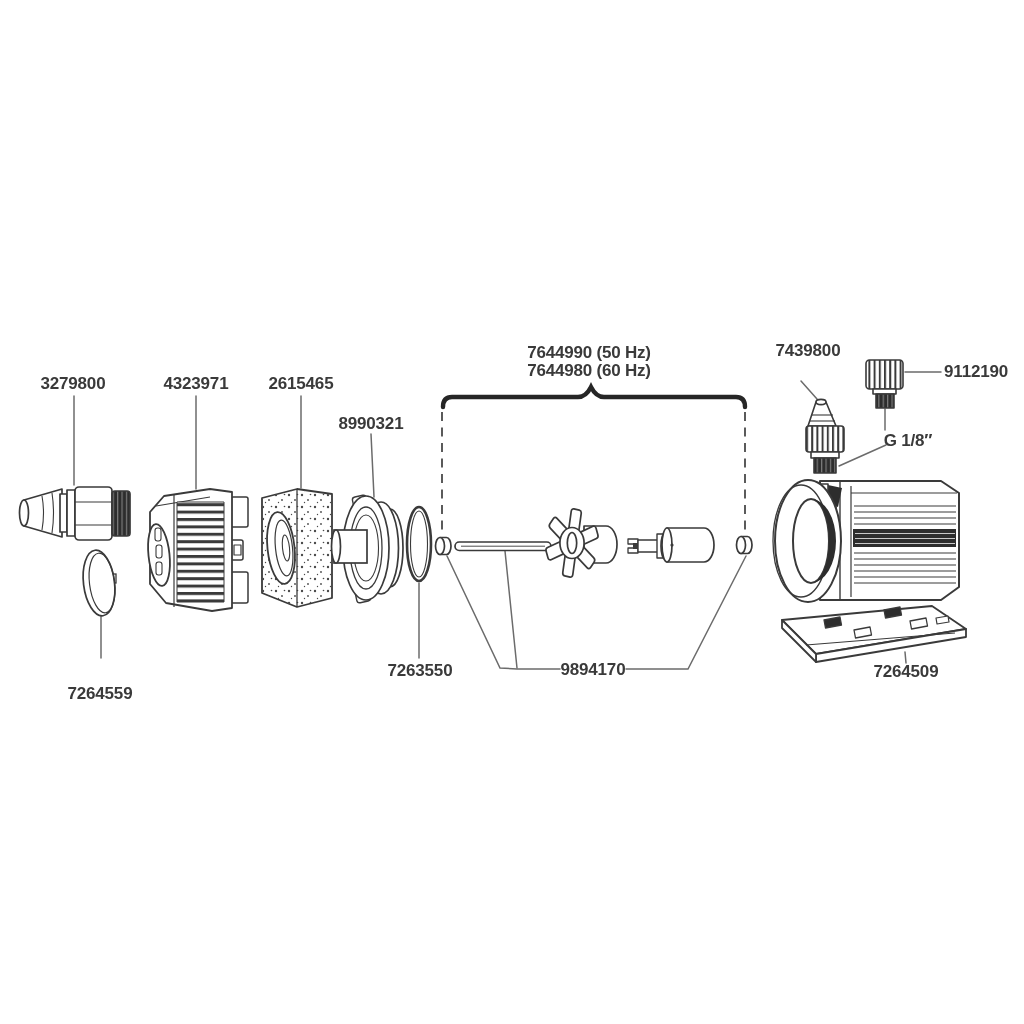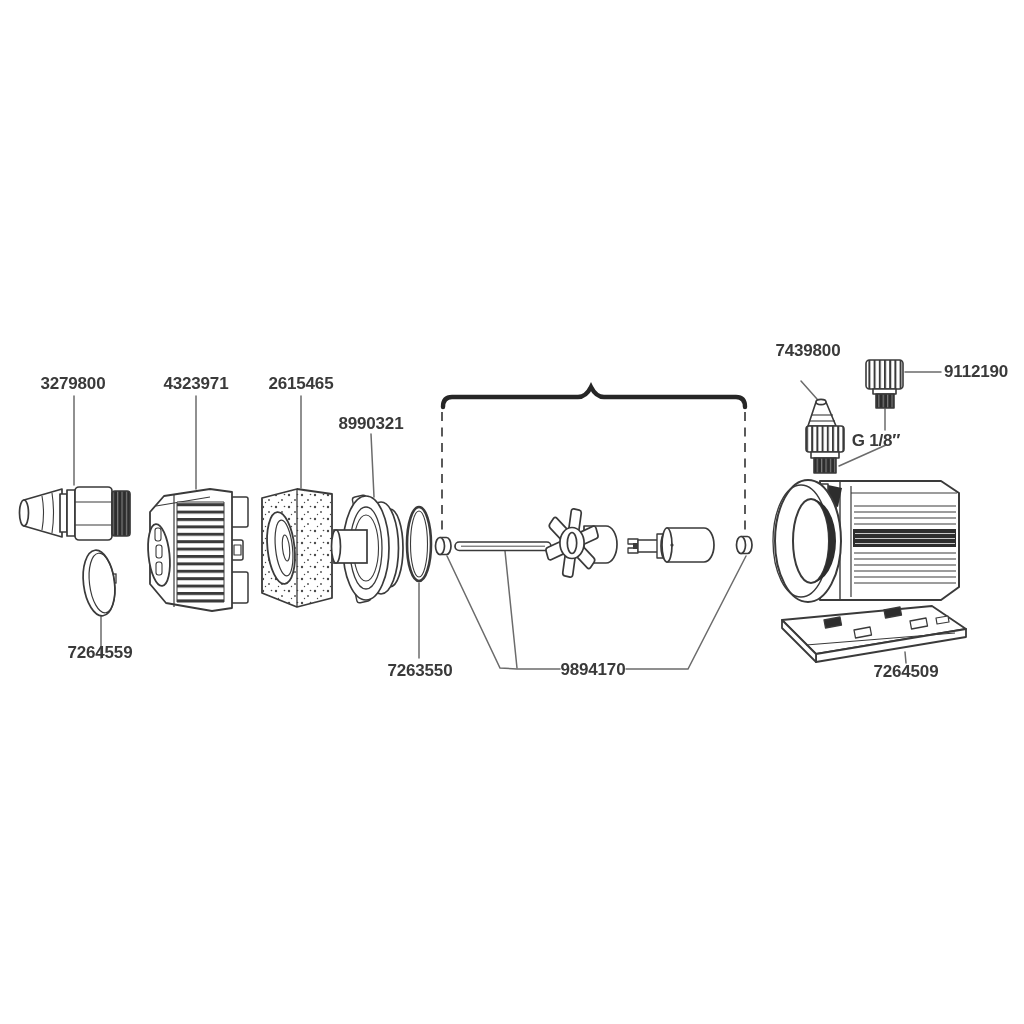--- a/index.html
+++ b/index.html
@@ -220,22 +220,26 @@
     <path d="M910,621 l16,-3 l1.5,8 l-16,3 z" stroke-width="1.3"></path>
     <path d="M936,618 l12,-2 l1,6 l-12,2 z" stroke-width="1.2"></path>
   </g>
 </svg>
 
 <div class="lbl" style="left:73px;top:384px">3279800</div>
 <div class="lbl" style="left:196px;top:384px">4323971</div>
 <div class="lbl" style="left:301px;top:384px">2615465</div>
 <div class="lbl" style="left:371px;top:424px">8990321</div>
 
+<div class="lbl-block" style="left:589px;top:362px">
+  <div>7644990 (50 Hz)</div>
+  <div>7644980 (60 Hz)</div>
+</div>
 
 <div class="lbl" style="left:808px;top:351px">7439800</div>
 <div class="lbl" style="left:976px;top:372px">9112190</div>
-<div class="lbl" style="left:876px;top:441px">G 1/8″</div>
-<div class="lbl" style="left:100px;top:653px">7264559</div>
+<div class="lbl" style="left:908px;top:441px">G 1/8″</div>
+<div class="lbl" style="left:100px;top:694px">7264559</div>
 <div class="lbl" style="left:420px;top:671px">7263550</div>
 <div class="lbl" style="left:593px;top:670px">9894170</div>
 <div class="lbl" style="left:906px;top:672px">7264509</div>
 
 </div>
 
 </body></html>

